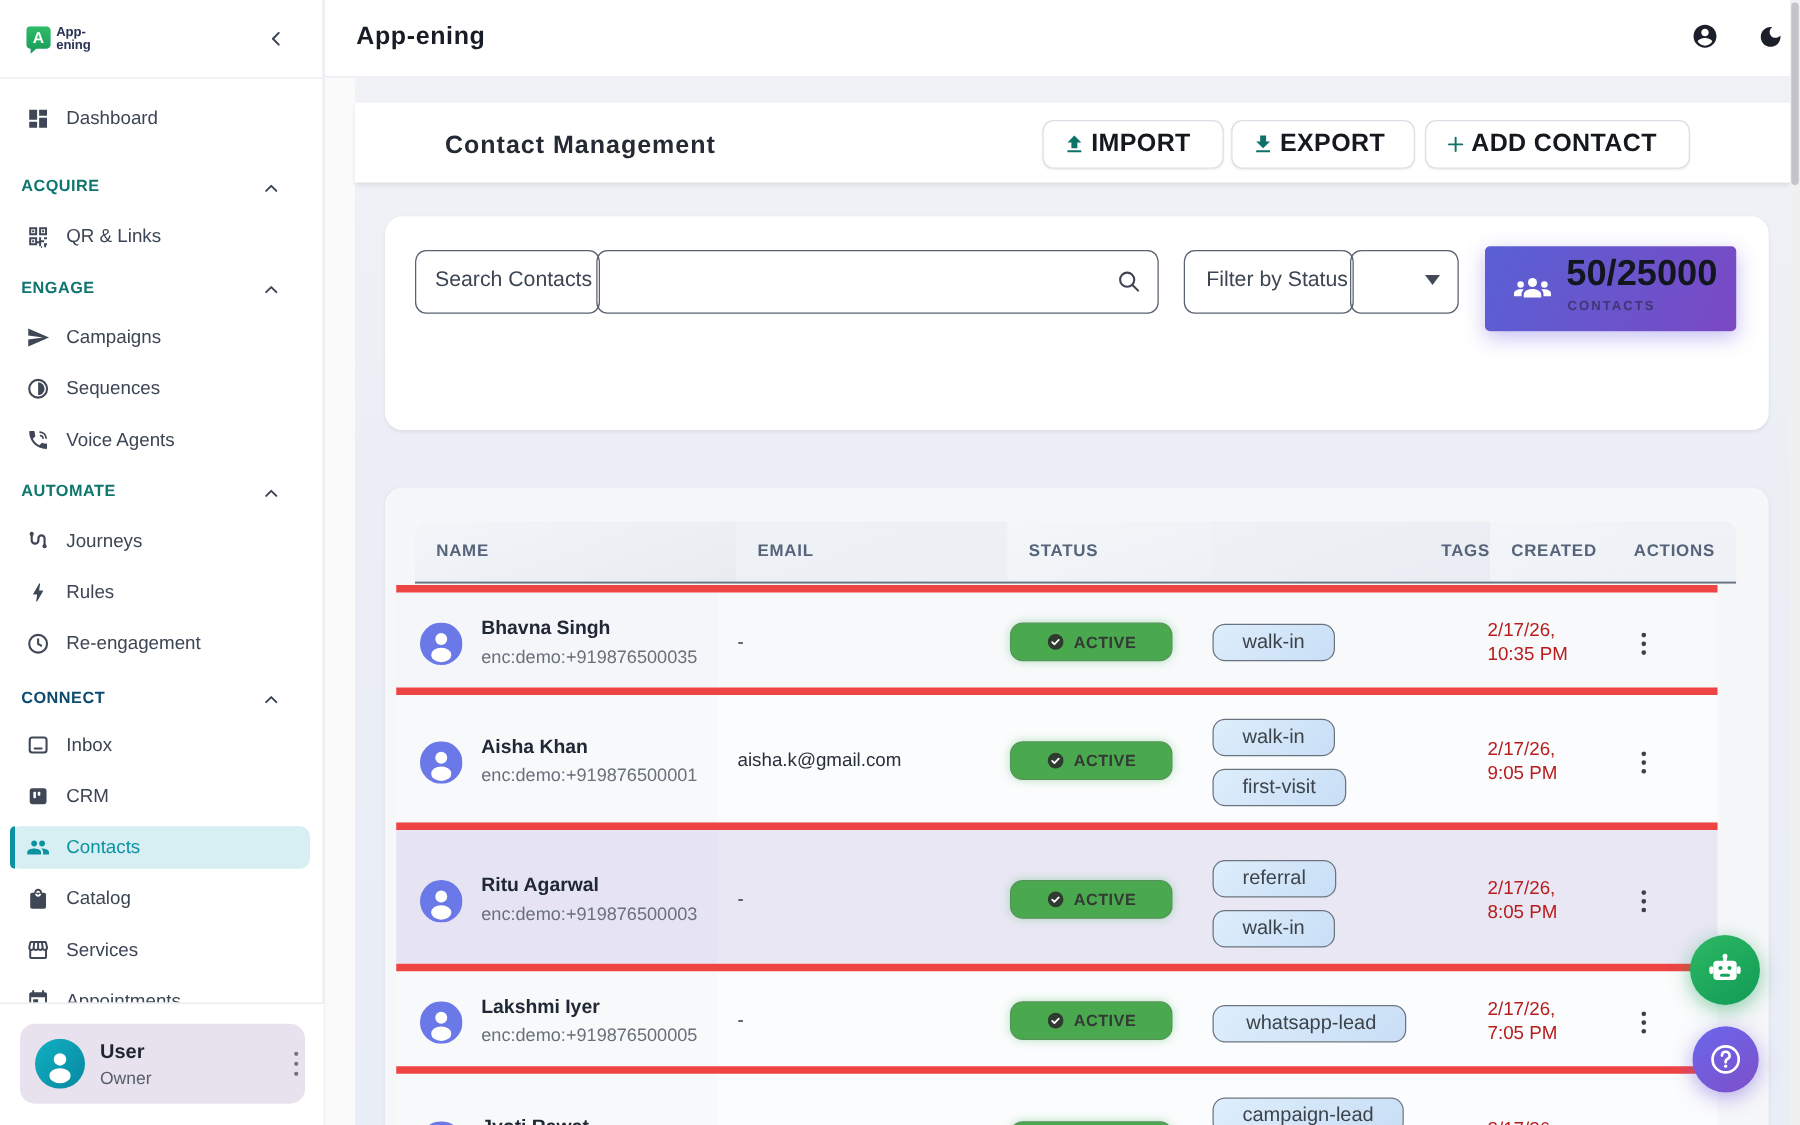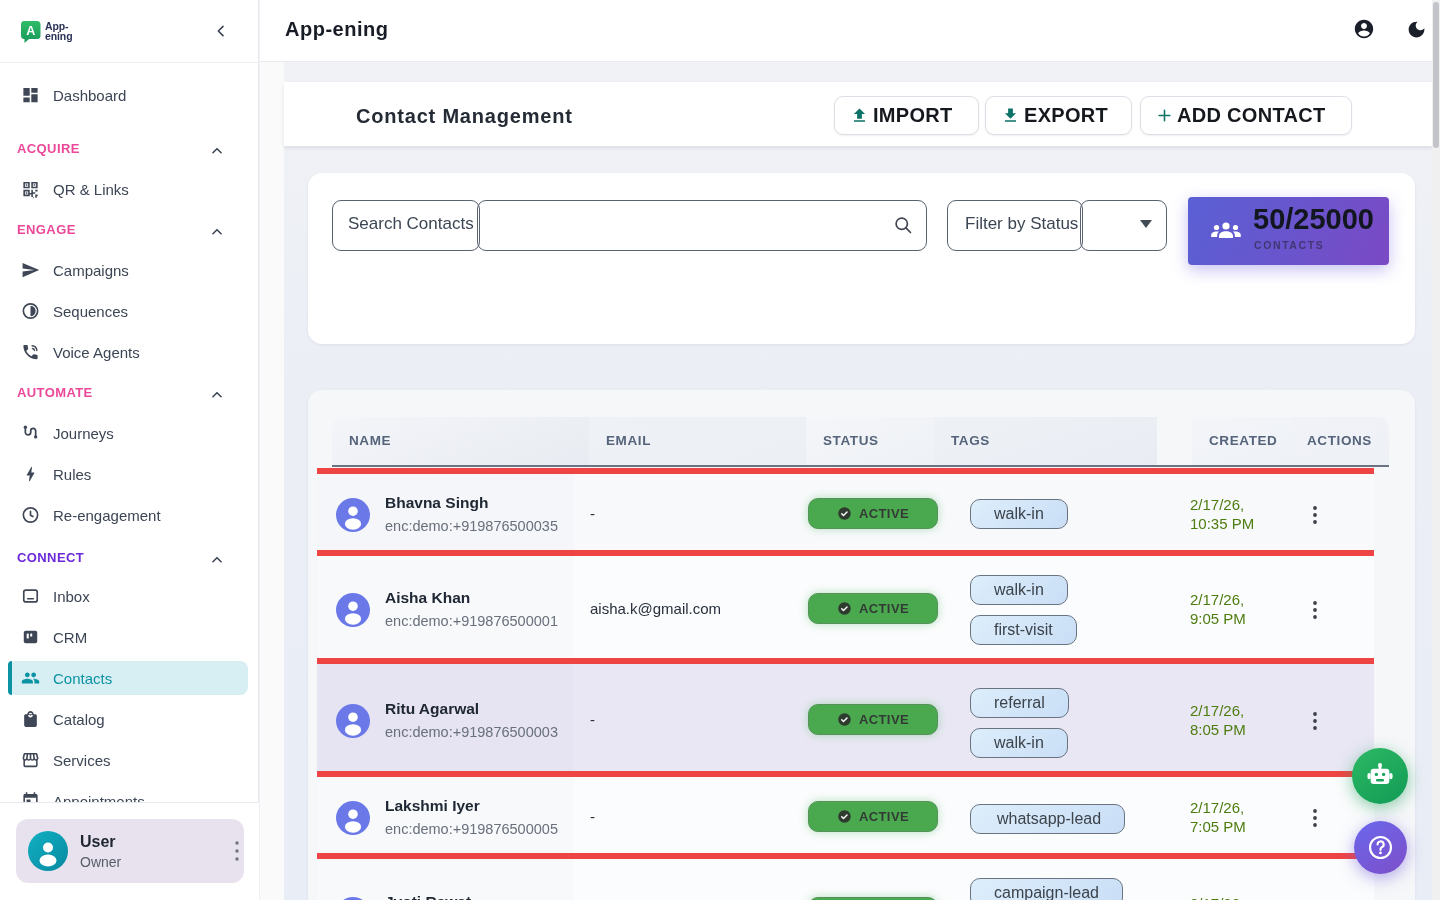--- a/index.html
+++ b/index.html
@@ -5,21 +5,21 @@
   * { margin:0; padding:0; box-sizing:border-box; }
   html,body { width:1440px; height:900px; overflow:hidden; }
   body { font-family:"Liberation Sans", sans-serif; background:#edf0f5; position:relative; }
   .abs { position:absolute; }
 
   
   #sidebar { left:0; top:0; width:259px; height:900px; background:#fff; border-right:1px solid #e7e9ee; z-index:5; }
   .sb-item { position:absolute; left:0; width:259px; height:40px; }
   .sb-item .ic { position:absolute; left:21px; top:50%; transform:translateY(-50%); width:19px; height:19px; }
   .sb-item .lb { position:absolute; left:53px; top:50%; transform:translateY(-50%); font-size:15px; color:#3c4554; }
-  .sb-head { position:absolute; left:17px; width:230px; height:20px; font-size:13px; font-weight:bold; color:#ec4899; letter-spacing:.4px; }
+  .sb-head { position:absolute; left:17px; width:230px; height:20px; font-size:13px; font-weight:bold; color:#0f766e; letter-spacing:.4px; }
   .sb-head .chev { position:absolute; right:23px; top:3px; }
   #contacts-pill { left:8px; top:661px; width:240px; height:34px; background:#d7eef3; border-radius:8px; }
   #contacts-bar { left:8px; top:661px; width:4px; height:34px; background:#0c93a3; border-radius:8px 0 0 8px; }
 
   
   #topbar { left:260px; top:0; width:1180px; height:62px; background:#fff; border-bottom:1px solid #e8eaee; z-index:2; }
   #topbar h1 { position:absolute; left:25px; top:19px; font-size:20px; line-height:20px; letter-spacing:.5px; color:#171c26; }
 
   
   #main { left:260px; top:62px; width:1180px; height:838px; background:#fafafa; }
@@ -50,21 +50,21 @@
   .avatar { position:absolute; left:19px; width:34px; height:34px; }
   .nm { position:absolute; left:68px; font-size:15.5px; font-weight:bold; color:#202835; white-space:nowrap; }
   .ph { position:absolute; left:68px; font-size:14.5px; color:#68707c; white-space:nowrap; }
   .em { position:absolute; left:273px; font-size:15px; color:#28303d; white-space:nowrap; }
   .chip { position:absolute; left:491px; width:130px; height:31px; background:#4aa94e; border:1px solid #55935a; border-radius:10px; box-shadow:0 0 8px rgba(90,190,110,.45);
           display:flex; align-items:center; justify-content:center; }
   .chip svg { margin-right:7px; }
   .chip span { font-size:13px; font-weight:bold; color:#333a35; letter-spacing:.4px; }
   .tag { position:absolute; left:653px; height:30px; background:linear-gradient(135deg,#ddeefb,#c9def6); border:1px solid #6a7480; border-radius:10px;
          font-size:16px; color:#3c434b; line-height:28px; padding:0 23px; white-space:nowrap; }
-  .cr { position:absolute; left:873px; font-size:15px; color:#4d7c0f; line-height:19px; }
+  .cr { position:absolute; left:873px; font-size:15px; color:#b91c1c; line-height:19px; }
   .dots { position:absolute; left:996px; width:4px; }
 
   
   .fab { position:absolute; border-radius:50%; display:flex; align-items:center; justify-content:center; }
   #fab-green { left:1092px; top:686px; width:56px; height:56px; background:linear-gradient(145deg,#2cb964,#129a55); box-shadow:0 4px 16px rgba(30,160,90,.5); }
   #fab-purple { left:1093.5px; top:759px; width:53px; height:53px; background:linear-gradient(145deg,#6a67ec,#7e4fc9); box-shadow:0 4px 16px rgba(110,90,220,.5); }
 
   
   #sbtrack { left:1432px; top:0; width:8px; height:900px; background:#f0f0f1; z-index:50; }
   #sbthumb { left:1433px; top:2px; width:6px; height:146px; background:#c2c4c9; border-radius:3px; z-index:51; }
@@ -114,21 +114,21 @@
       <div class="num">50/25000</div>
       <div class="sub">CONTACTS</div>
     </div>
   </div>
 
   <div id="tablecard" class="abs">
     <div id="thead">
       <div class="th" style="left:0; width:257px; background:linear-gradient(160deg,#f3f5f9,#e8ebf1);">NAME</div>
       <div class="th" style="left:257px; width:217px; background:linear-gradient(160deg,#eef1f6,#ecEFF4);">EMAIL</div>
       <div class="th" style="left:474px; width:163px; background:linear-gradient(160deg,#f4f6f9,#edf0f5);">STATUS</div>
-      <div class="th" style="left:602px; width:223px; background:linear-gradient(160deg,#eef1f6,#e9ecf2);">TAGS</div>
+      <div class="th" style="left:637px; width:223px; background:linear-gradient(160deg,#eef1f6,#e9ecf2);text-align:right;">TAGS</div>
       <div class="th" style="left:860px; width:102px; background:linear-gradient(160deg,#f3f5f9,#eef1f6);">CREATED</div>
       <div class="th" style="left:962px; width:95px; padding-left:13px; background:linear-gradient(160deg,#f0f2f7,#eef1f6);">ACTIONS</div>
     </div>
 
     <div class="row" style="top:78px; height:82px; background:#f8f9fb;">
       <div class="namecol"></div>
       <svg class="avatar" style="top:24px;" viewBox="0 0 40 40">
           <defs>
             <clipPath id="ac1">
               <circle cx="20" cy="20" r="20"></circle>
@@ -379,21 +379,21 @@
     <div class="lb">Rules</div>
   </div>
   <div class="sb-item" style="top:495px;">
     <svg class="ic" viewBox="0 0 24 24">
         <circle cx="12" cy="12" r="9" fill="none" stroke="#3f4756" stroke-width="2.1"></circle>
         <path d="M12 7.5 V12.2 L15 14" fill="none" stroke="#3f4756" stroke-width="2.1" stroke-linecap="round"></path>
       </svg>
     <div class="lb">Re-engagement</div>
   </div>
 
-  <div class="sb-head" style="top:550px; color:#6d28d9;">CONNECT
+  <div class="sb-head" style="top:550px; color:#0c4a6e;">CONNECT
     <svg class="chev" width="14" height="14" viewBox="0 0 24 24">
         <path d="M5 15 l7 -7 l7 7" fill="none" stroke="#3a4352" stroke-width="2.6" stroke-linecap="round" stroke-linejoin="round"></path>
       </svg>
   </div>
   <div class="sb-item" style="top:576px;">
     <svg class="ic" viewBox="0 0 24 24">
         <rect x="3.5" y="4.5" width="17" height="15" rx="2.5" fill="none" stroke="#3f4756" stroke-width="2.1"></rect>
         <path d="M8.5 15.5 h7" stroke="#3f4756" stroke-width="2.1" stroke-linecap="round"></path>
       </svg>
     <div class="lb">Inbox</div>

